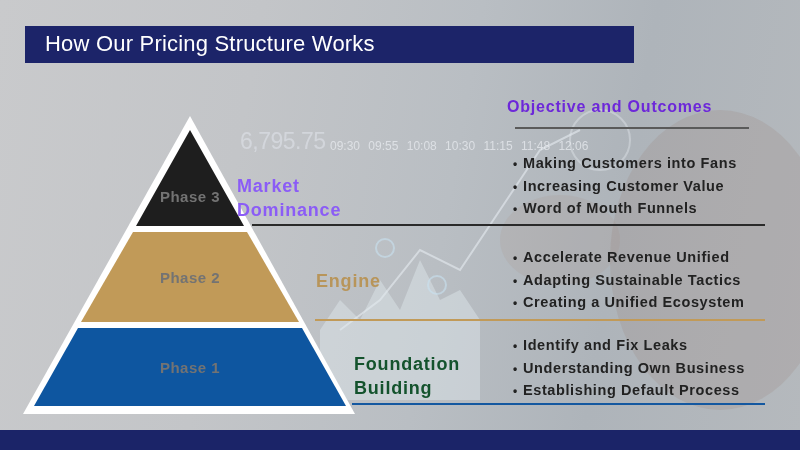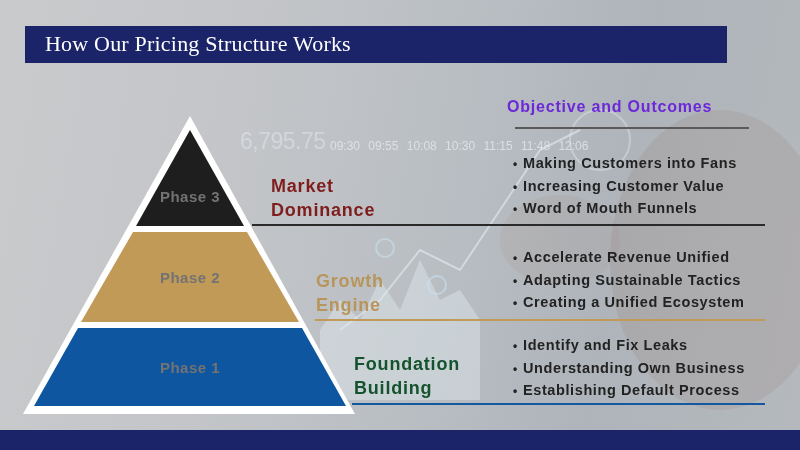--- a/index.html
+++ b/index.html
@@ -2,21 +2,21 @@
 <html><head>
 <meta charset="utf-8">
 <style>
   html, body { margin:0; padding:0; }
   body { width:800px; height:450px; overflow:hidden; position:relative;
     font-family:"Liberation Sans", sans-serif;
     background: linear-gradient(100deg, #c9cacc 0%, #c3c5c8 30%, #b9bec3 55%, #aeb4ba 75%, #b5b9bd 100%); }
   .bg-deco { position:absolute; inset:0; pointer-events:none; }
   .bg-num { position:absolute; left:240px; top:128px; font-size:23px; color:rgba(225,230,236,0.55); font-weight:300; letter-spacing:-0.5px; }
   .bg-times { position:absolute; left:330px; top:139px; font-size:12px; color:rgba(235,238,242,0.7); word-spacing:5px; }
-  .title-bar { position:absolute; left:25px; top:26px; width:702px; height:37px; background:#1c2469;font-family:Liberation Serif, serif; }
+  .title-bar { position:absolute; left:25px; top:26px; width:609px; height:37px; background:#1c2469; }
   .title-text { position:absolute; left:20px; top:5px; font-size:22px; color:#ffffff; letter-spacing:0.2px; }
   .footer-bar { position:absolute; left:0; top:430px; width:800px; height:20px; background:#1b2468; }
   .pyramid { position:absolute; left:0; top:0; width:800px; height:450px; }
   .phase-label { position:absolute; font-weight:bold; font-size:15px; color:#737373; letter-spacing:0.5px; text-align:center; width:120px; }
   .phase-name { position:absolute; font-weight:bold; font-size:18px; line-height:24px; letter-spacing:0.8px; }
   .divider { position:absolute; height:2px; }
   .obj-title { position:absolute; left:507px; top:98px; font-weight:bold; font-size:16px; color:#6d28d9; letter-spacing:0.8px; }
   .obj-underline { position:absolute; left:515px; top:127px; width:234px; height:2px; background:#5a5a5a; }
   .bullets { position:absolute; left:509px; margin:4px; padding:0; list-style:none; }
   .bullets li { font-weight:bold; font-size:14.5px; line-height:21.5px; color:#222222; letter-spacing:0.6px; white-space:nowrap; }
@@ -47,26 +47,25 @@
   <polygon points="190,116 355,414 23,414" fill="#ffffff"></polygon>
   <polygon points="190,130 244,226 136,226" fill="#1e1e1e"></polygon>
   <polygon points="133,232 247,232 299,322 81,322" fill="#c19a58"></polygon>
   <polygon points="78,328 302,328 346,406 34,406" fill="#0e56a0"></polygon>
 </svg>
 
 <div class="phase-label" style="left:130px;top:188px;">Phase 3</div>
 <div class="phase-label" style="left:130px;top:269px;">Phase 2</div>
 <div class="phase-label" style="left:130px;top:359px;">Phase 1</div>
 
-<div class="phase-name" style="left:271px;top:174px;color:#7f1d1d;">
+<div class="phase-name" style="left:237px;top:174px;color:#8b5cf6;">
   <div>Market</div>
   <div>Dominance</div>
 </div>
 <div class="phase-name" style="left:316px;top:269px;color:#b8955a;">
-  <div>Growth</div>
   <div>Engine</div>
 </div>
 <div class="phase-name" style="left:354px;top:352px;color:#14532d;">
   <div>Foundation</div>
   <div>Building</div>
 </div>
 
 <div class="divider" style="left:252px;top:224px;width:513px;background:#2a2a2a;"></div>
 <div class="divider" style="left:315px;top:319px;width:450px;background:#c19a58;"></div>
 <div class="divider" style="left:352px;top:403px;width:413px;background:#1458a0;"></div>

